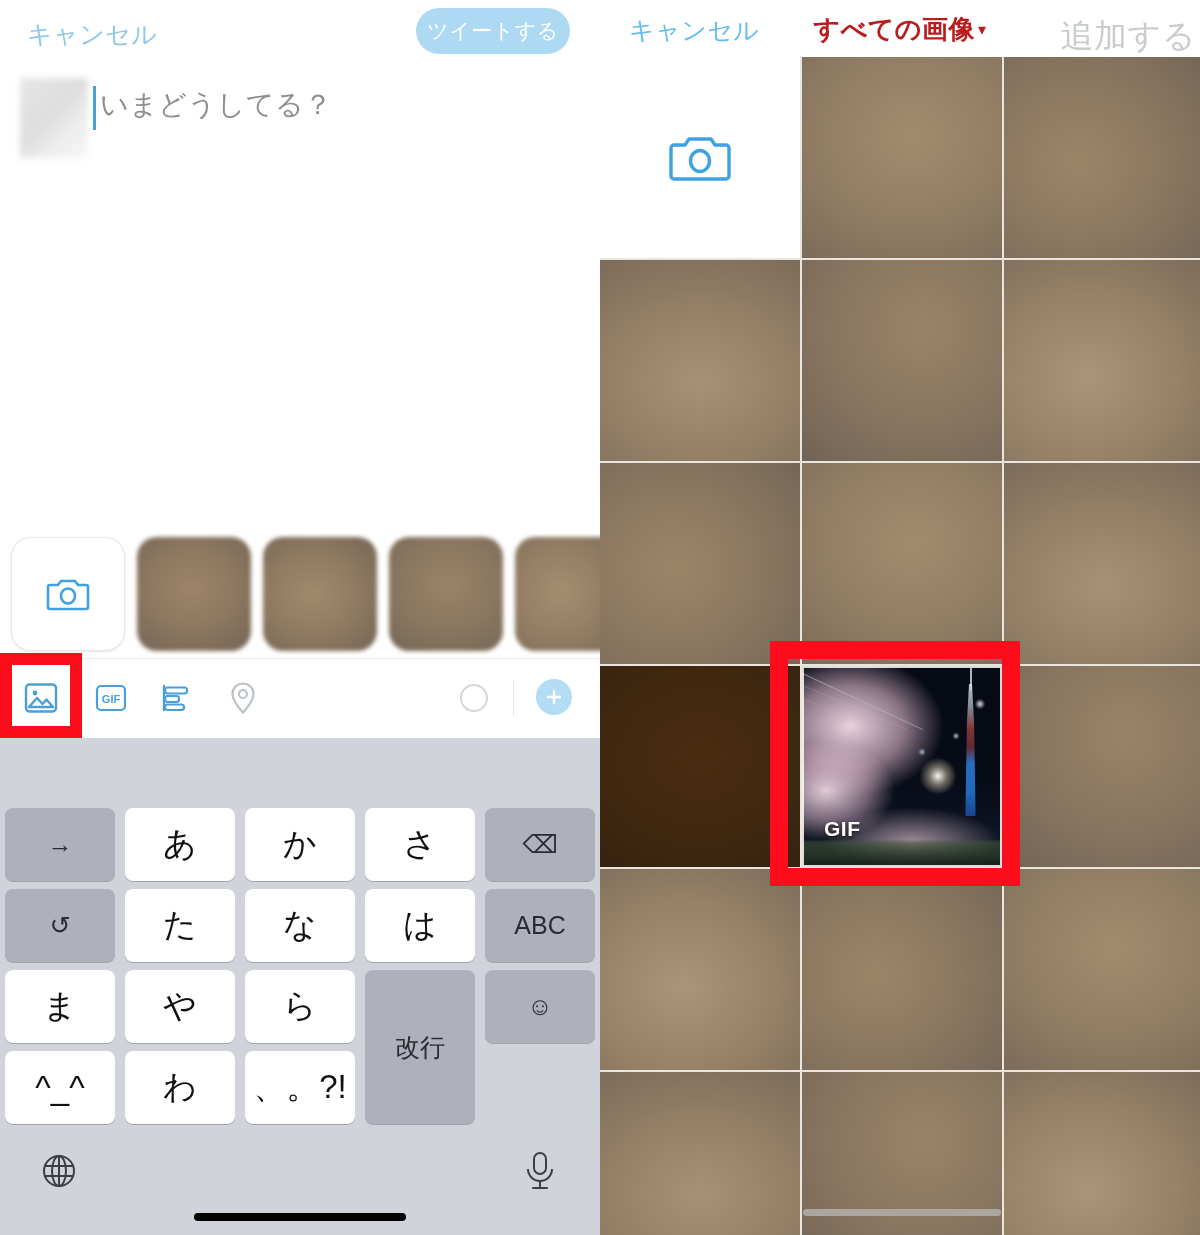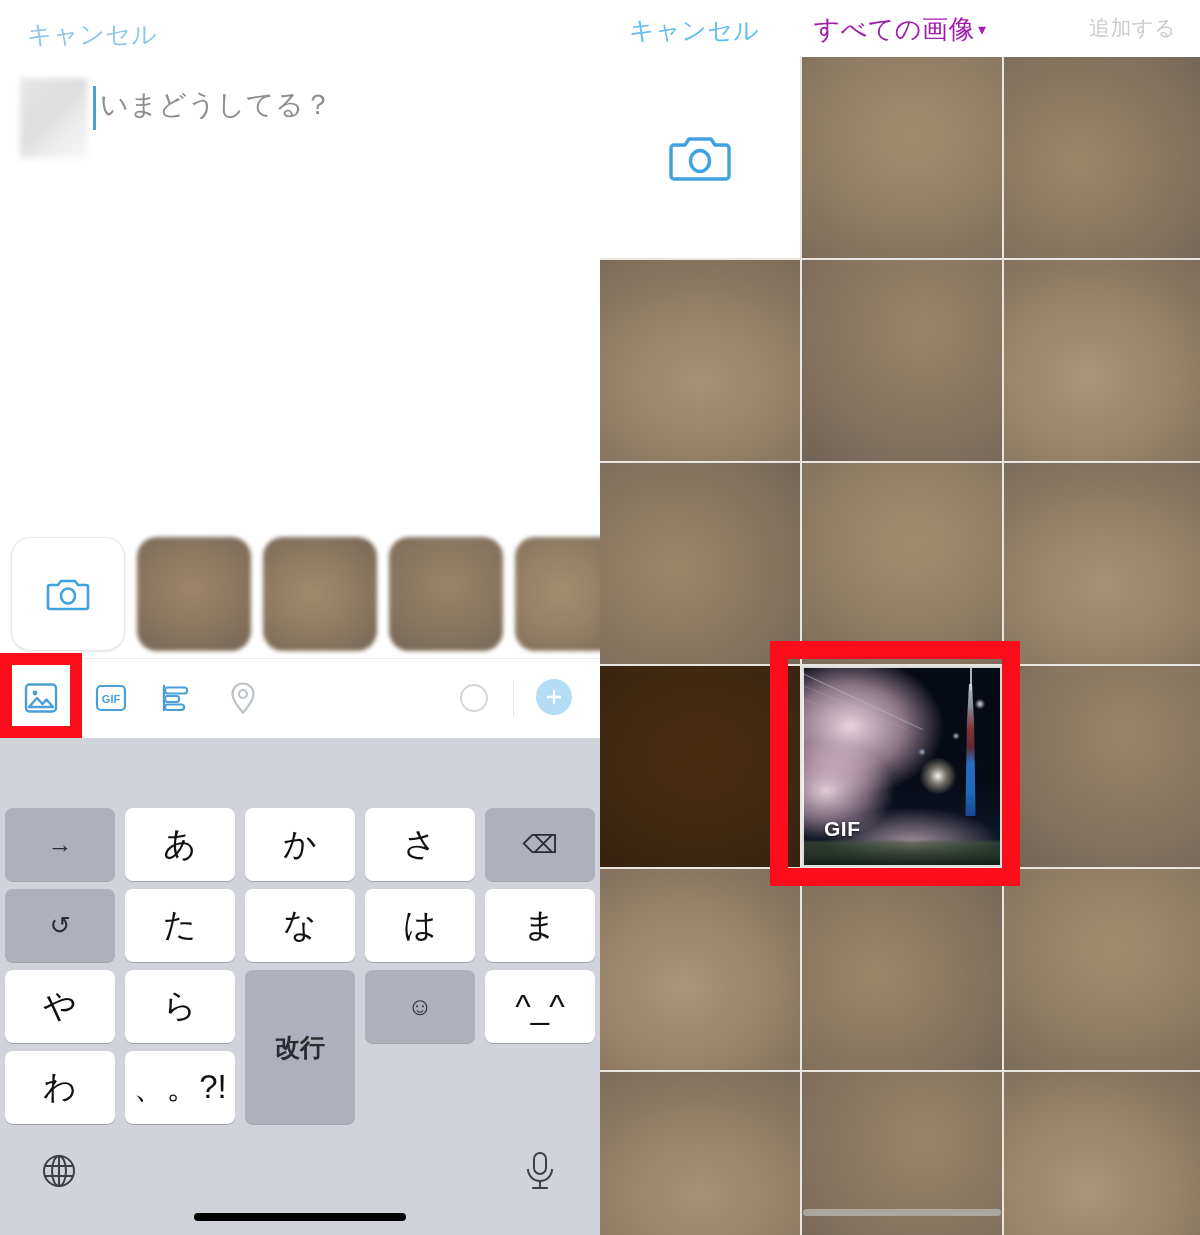--- a/index.html
+++ b/index.html
@@ -145,21 +145,21 @@
     width: 100%; height: 100%;
     border-radius: 8px;
     display: flex; align-items: center; justify-content: center;
     font-size: 33px; color: #101114;
     box-shadow: 0 1px 0 rgba(0,0,0,0.22);
     cursor: pointer;
     user-select: none;
   }
   .key.light { background: #ffffff; }
   .key.dark  { background: #aeb1bb; font-size: 25px; color: #2a2c31; }
-  .key-wrap.tall { grid-row: span 2; font-weight: bold; }
+  .key-wrap.tall { grid-row: span 2; }
 
   .kb-bottom {
     position: absolute; left: 0; top: 324px;
     width: 600px; height: 107px;
   }
   .globe-key {
     position: absolute; left: 36px; top: 20px;
     width: 46px; height: 46px;
     display: flex; align-items: center; justify-content: center;
     cursor: pointer;
@@ -189,27 +189,27 @@
     background: #ffffff;
   }
   .pk-cancel {
     position: absolute; left: 29px; top: 14px;
     font-size: 25px; color: #63bdf0; letter-spacing: 0.5px;
     white-space: nowrap; cursor: pointer;
   }
   .pk-title {
     position: absolute; left: 0; top: 12px; width: 600px;
     text-align: center;
-    font-size: 26px; font-weight: normal; color: #a21caf;
+    font-size: 26px; font-weight: bold; color: #b91c1c;
     letter-spacing: 0.5px;
   }
   .pk-title .caret { font-size: 16px; margin-left: 3px; vertical-align: 3px; }
   .pk-add {
-    position: absolute; right: 24px; top: 14px;
-    font-size: 21px; color: #c9ccce; letter-spacing: 0.5px;
+    position: absolute; right: 4px; top: 14px;
+    font-size: 33px; color: #c9ccce; letter-spacing: 0.5px;
     white-space: nowrap; cursor: pointer;
   }
 
   .photo-grid {
     position: absolute; left: 0; top: 57px;
     width: 600px; height: 1178px;
     display: grid;
     grid-template-columns: repeat(3, 200px);
     grid-auto-rows: 201px;
     gap: 2px;
@@ -310,20 +310,21 @@
 </style>
 </head>
 <body>
 
 <div id="root">
 
   <div id="left-panel">
 
     <div class="compose-header">
       <div class="cancel-link">キャンセル</div>
+      <div class="tweet-btn">ツイートする</div>
     </div>
 
     <div class="avatar"></div>
     <div class="compose-caret"></div>
     <div class="compose-placeholder">いまどうしてる？</div>
 
     <div class="thumb-strip">
       <div class="thumb thumb-camera">
         <svg width="44" height="38" viewBox="0 0 44 38">
           <path d="M4 10h8l3-4h14l3 4h8a2 2 0 0 1 2 2v20a2 2 0 0 1-2 2H4a2 2 0 0 1-2-2V12a2 2 0 0 1 2-2z" fill="none" stroke="#3fa2e0" stroke-width="2.6" stroke-linejoin="round"></path>
@@ -407,20 +408,23 @@
           <div class="key light">た</div>
         </div>
         <div class="key-wrap">
           <div class="key light">な</div>
         </div>
         <div class="key-wrap">
           <div class="key light">は</div>
         </div>
 
         <div class="key-wrap">
+          <div class="key dark">ABC</div>
+        </div>
+        <div class="key-wrap">
           <div class="key light">ま</div>
         </div>
         <div class="key-wrap">
           <div class="key light">や</div>
         </div>
         <div class="key-wrap">
           <div class="key light">ら</div>
         </div>
         <div class="key-wrap tall">
           <div class="key dark">改行</div>

